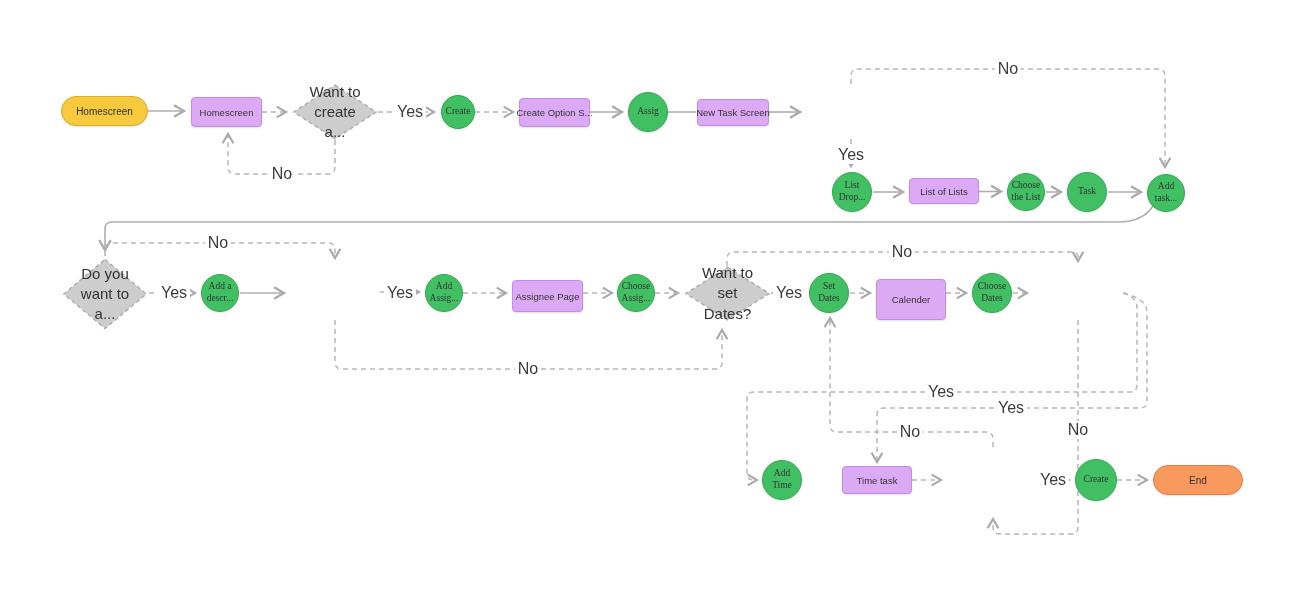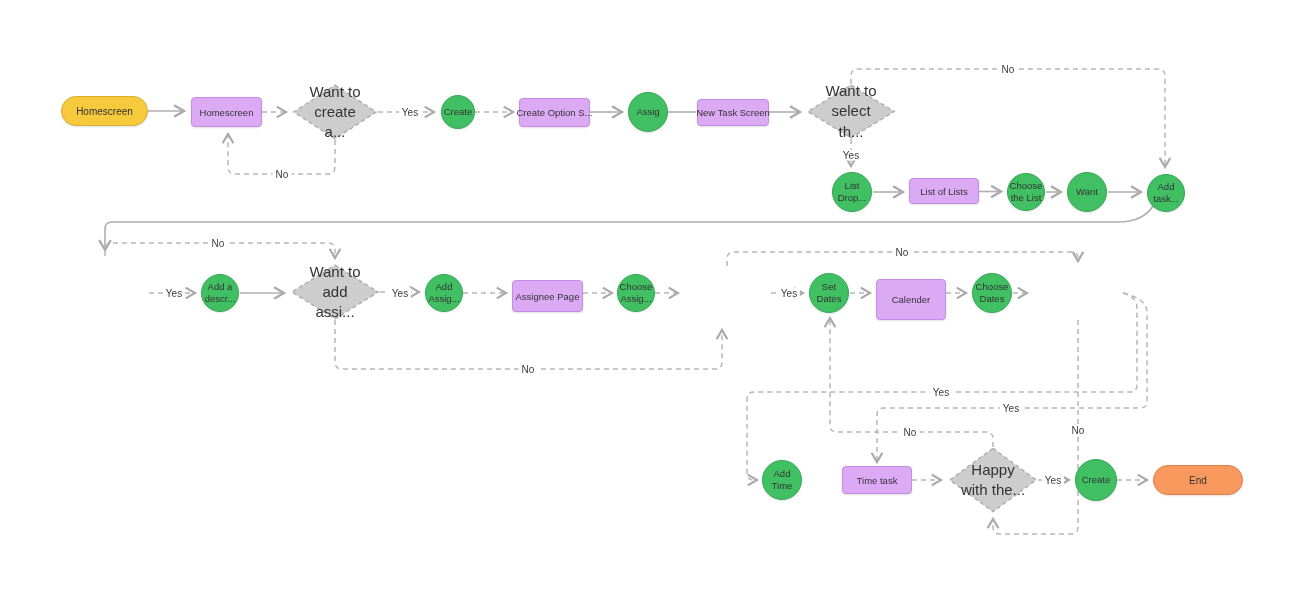--- a/index.html
+++ b/index.html
@@ -25,39 +25,39 @@
   }
   .pill.end { background:#F9995E; border-color:#E07F44; }
 
   .rect {
     background:#DCA9F5; border:1px solid #C48CE4; border-radius:4px;
     font-size:9.5px; white-space:nowrap; box-shadow:0 1px 2px rgba(0,0,0,0.12);
   }
 
   .circle {
     background:#41BF63; border:1px solid #33A953; border-radius:50%;
-    font-size:9.5px; line-height:1.25; box-shadow:0 1px 2px rgba(0,0,0,0.10);
+    font-size:9.5px; line-height:1.25; box-shadow:0 1px 2px rgba(0,0,0,0.10);font-family:Liberation Serif, serif;
   }
   .circle .clbl { width:92%; }
 
   .diamond { background:transparent; }
   .diamond svg { position:absolute; inset:0; width:100%; height:100%; overflow:visible; }
   .diamond polygon {
     fill:#CDCDCD; stroke:#ADADAD; stroke-width:1.4; stroke-dasharray:4 3;
     vector-effect:non-scaling-stroke;
   }
   .dlbl {
     position:absolute; inset:0; display:flex; align-items:center; justify-content:center;
     text-align:center; font-size:15px; line-height:1.35; color:#333; padding:0 12px;
   }
 
   .edge-label {
     position:absolute; transform:translate(-50%,-50%);
     background:#ffffff; padding:0 3px;
-    font-size:10px; color:#3c3c3c; white-space:nowrap;
+    font-size:16px; color:#3c3c3c; white-space:nowrap;
   }
 </style>
 </head>
 <body>
 
 <div id="canvas">
 
   <svg id="edges" xmlns="http://www.w3.org/2000/svg">
     <defs>
       <marker id="arr" viewBox="0 0 8 8" markerWidth="9" markerHeight="9" refX="6.5" refY="4" orient="auto">
@@ -119,91 +119,85 @@
   </div>
 
   <div class="node rect" style="left:519px;top:98px;width:71px;height:29px">Create Option S...</div>
 
   <div class="node circle" style="left:628px;top:92px;width:40px;height:40px">
     <div class="clbl">Assig</div>
   </div>
 
   <div class="node rect" style="left:697px;top:99px;width:72px;height:27px">New Task Screen</div>
 
-  <div class="node diamond" style="left:806px;top:84px;width:90px;height:55px">
+
+  <div class="node circle" style="left:832px;top:172px;width:40px;height:40px">
+    <div class="clbl">List Drop...</div>
+  </div>
+
+  <div class="node rect" style="left:909px;top:178px;width:70px;height:26px">List of Lists</div>
+
+  <div class="node circle" style="left:1007px;top:173px;width:38px;height:38px">
+    <div class="clbl">Choose the List</div>
+  </div>
+
+  <div class="node circle" style="left:1067px;top:172px;width:40px;height:40px">
+    <div class="clbl">Task</div>
+  </div>
+
+  <div class="node circle" style="left:1147px;top:174px;width:38px;height:38px">
+    <div class="clbl">Add task...</div>
+  </div>
+
+  <div class="node diamond" style="left:62px;top:258px;width:86px;height:72px">
     <svg viewBox="0 0 100 100" preserveAspectRatio="none">
         <polygon points="50,2 98,50 50,98 2,50"></polygon>
       </svg>
-    <div class="dlbl">Want to select th...</div>
-  </div>
-
-  <div class="node circle" style="left:832px;top:172px;width:40px;height:40px">
-    <div class="clbl">List Drop...</div>
-  </div>
-
-  <div class="node rect" style="left:909px;top:178px;width:70px;height:26px">List of Lists</div>
-
-  <div class="node circle" style="left:1007px;top:173px;width:38px;height:38px">
-    <div class="clbl">Choose the List</div>
-  </div>
-
-  <div class="node circle" style="left:1067px;top:172px;width:40px;height:40px">
-    <div class="clbl">Want</div>
-  </div>
-
-  <div class="node circle" style="left:1147px;top:174px;width:38px;height:38px">
-    <div class="clbl">Add task...</div>
-  </div>
-
+    <div class="dlbl">Do you want to a...</div>
+  </div>
 
   <div class="node circle" style="left:201px;top:274px;width:38px;height:38px">
     <div class="clbl">Add a descr...</div>
   </div>
 
-  <div class="node diamond" style="left:290px;top:264px;width:90px;height:56px">
+
+  <div class="node circle" style="left:425px;top:274px;width:38px;height:38px">
+    <div class="clbl">Add Assig...</div>
+  </div>
+
+  <div class="node rect" style="left:512px;top:280px;width:71px;height:32px">Assignee Page</div>
+
+  <div class="node circle" style="left:617px;top:274px;width:38px;height:38px">
+    <div class="clbl">Choose Assig...</div>
+  </div>
+
+  <div class="node diamond" style="left:684px;top:266px;width:87px;height:55px">
     <svg viewBox="0 0 100 100" preserveAspectRatio="none">
         <polygon points="50,2 98,50 50,98 2,50"></polygon>
       </svg>
-    <div class="dlbl">Want to add assi...</div>
-  </div>
-
-  <div class="node circle" style="left:425px;top:274px;width:38px;height:38px">
-    <div class="clbl">Add Assig...</div>
-  </div>
-
-  <div class="node rect" style="left:512px;top:280px;width:71px;height:32px">Assignee Page</div>
-
-  <div class="node circle" style="left:617px;top:274px;width:38px;height:38px">
-    <div class="clbl">Choose Assig...</div>
-  </div>
-
+    <div class="dlbl">Want to set Dates?</div>
+  </div>
 
   <div class="node circle" style="left:809px;top:273px;width:40px;height:40px">
     <div class="clbl">Set Dates</div>
   </div>
 
   <div class="node rect" style="left:876px;top:279px;width:70px;height:41px">Calender</div>
 
   <div class="node circle" style="left:972px;top:273px;width:40px;height:40px">
     <div class="clbl">Choose Dates</div>
   </div>
 
 
   <div class="node circle" style="left:762px;top:460px;width:40px;height:40px">
     <div class="clbl">Add Time</div>
   </div>
 
   <div class="node rect" style="left:842px;top:466px;width:70px;height:28px">Time task</div>
 
-  <div class="node diamond" style="left:948px;top:447px;width:90px;height:66px">
-    <svg viewBox="0 0 100 100" preserveAspectRatio="none">
-        <polygon points="50,2 98,50 50,98 2,50"></polygon>
-      </svg>
-    <div class="dlbl">Happy with the...</div>
-  </div>
 
   <div class="node circle" style="left:1075px;top:459px;width:42px;height:42px">
     <div class="clbl">Create</div>
   </div>
 
   <div class="node pill end" style="left:1153px;top:465px;width:90px;height:30px">End</div>
 
   <div class="edge-label" style="left:410px;top:112px">Yes</div>
   <div class="edge-label" style="left:282px;top:174px">No</div>
   <div class="edge-label" style="left:1008px;top:69px">No</div>

